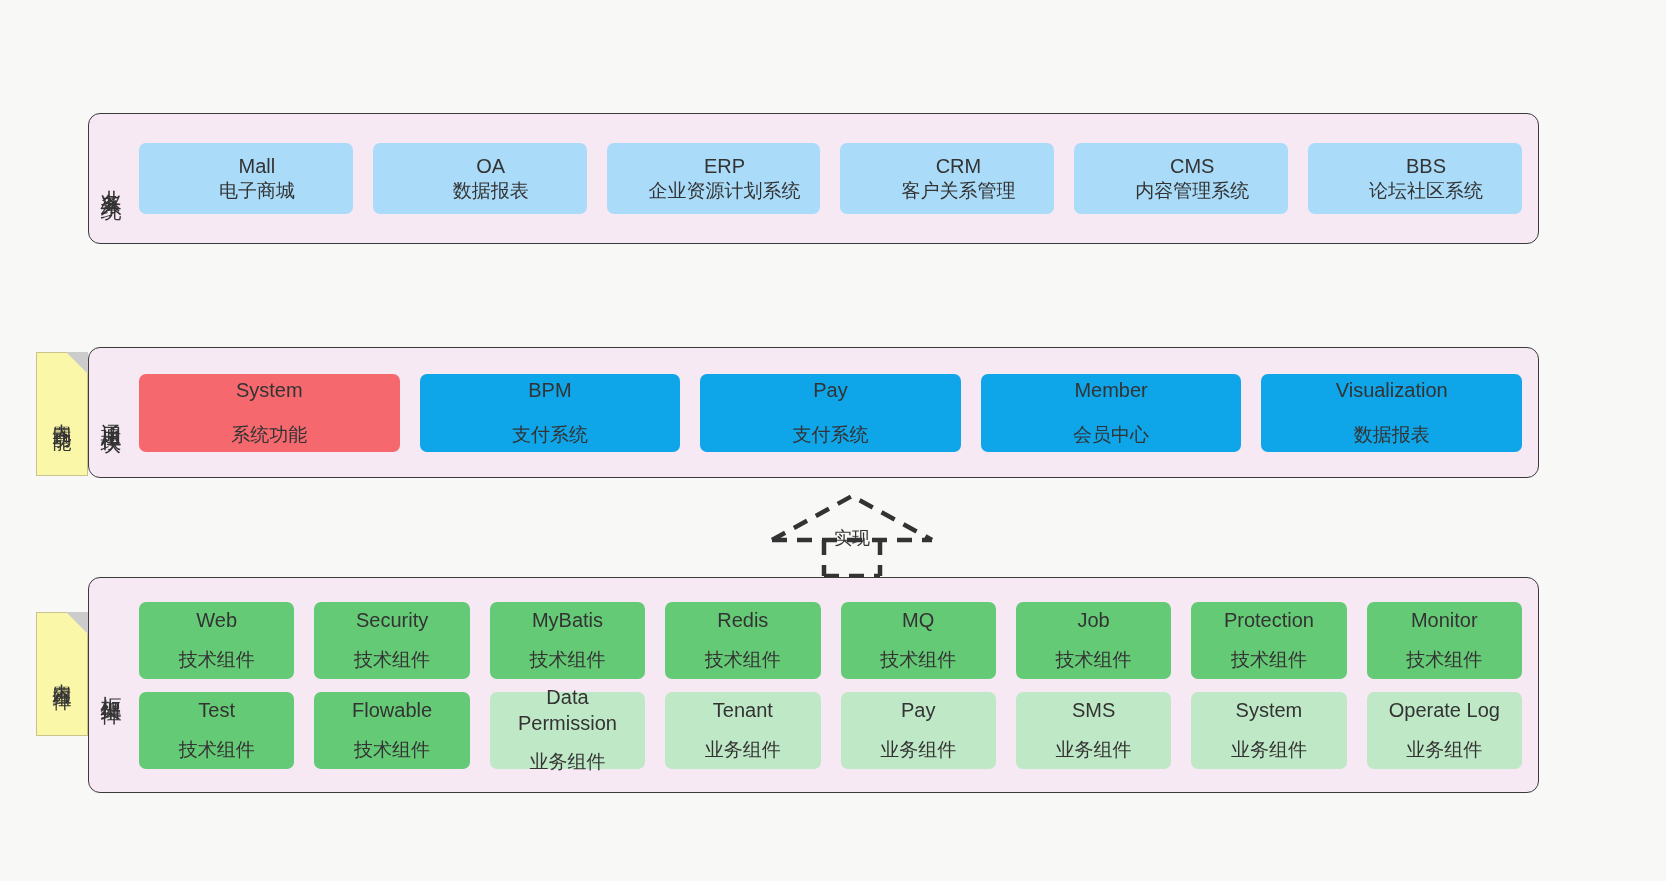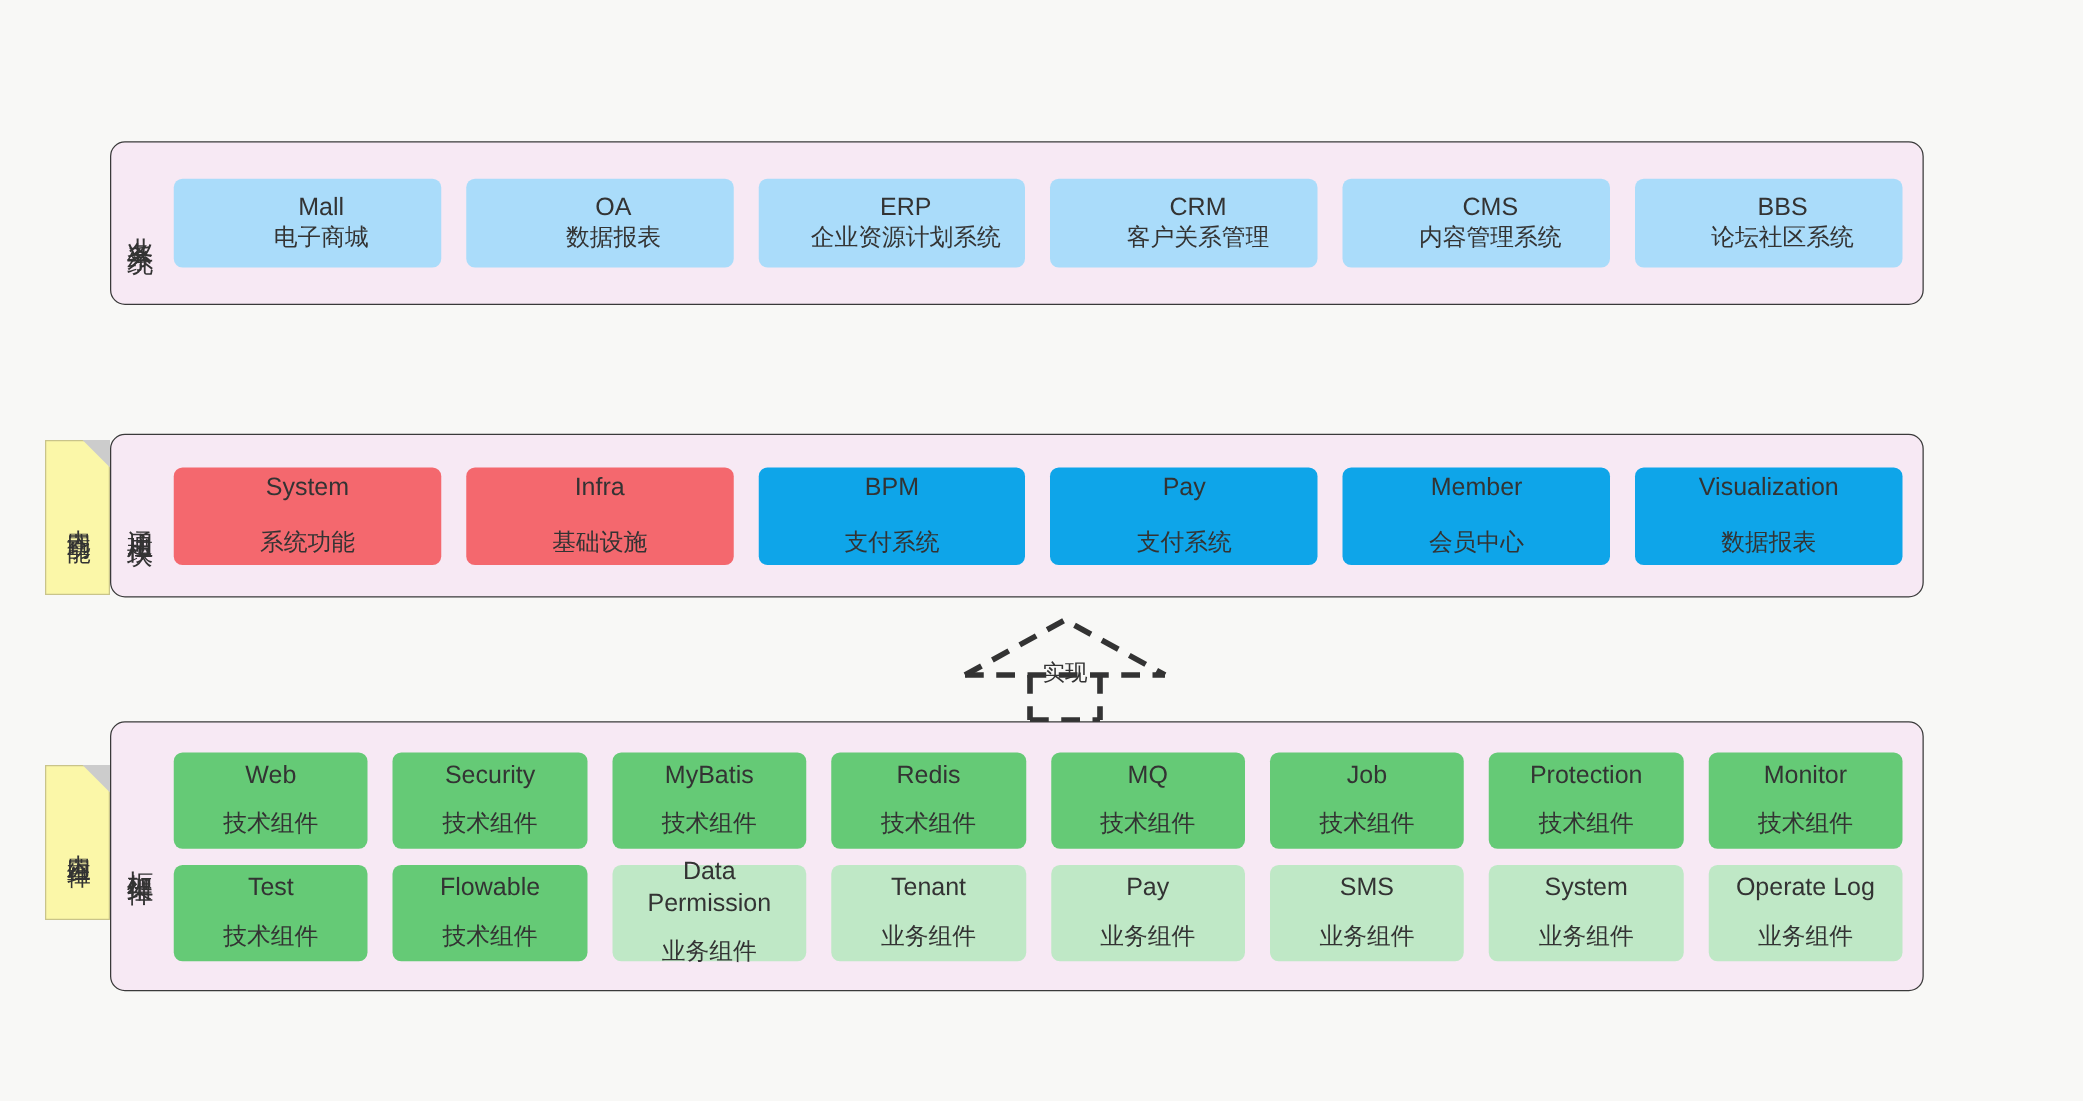--- a/index.html
+++ b/index.html
@@ -199,24 +199,20 @@
   </div>
 
   <div class="layer" id="layer-common">
     <div class="layer-title">通用模块</div>
     <div class="layer-body">
       <div class="row">
         <div class="cell c-red">
           <div class="t1">System</div>
           <div class="t2">系统功能</div>
         </div>
-        <div class="cell c-red">
-          <div class="t1">Infra</div>
-          <div class="t2">基础设施</div>
-        </div>
         <div class="cell c-pink">
           <div class="t1">BPM</div>
           <div class="t2">支付系统</div>
         </div>
         <div class="cell c-pink">
           <div class="t1">Pay</div>
           <div class="t2">支付系统</div>
         </div>
         <div class="cell c-pink">
           <div class="t1">Member</div>

